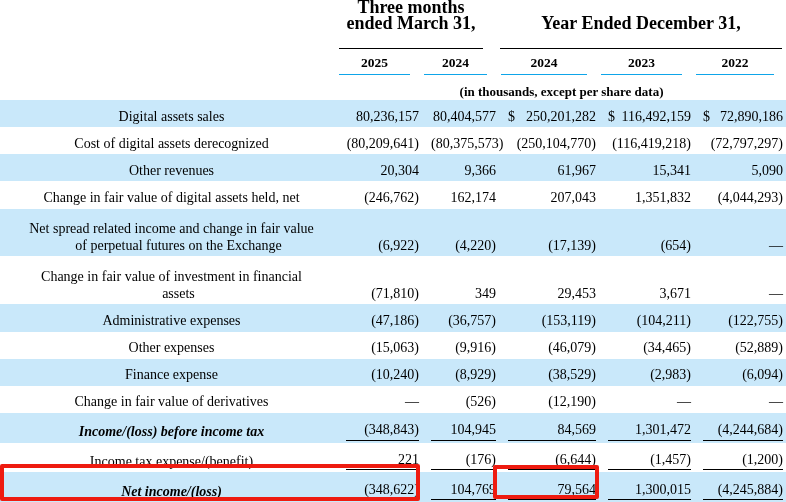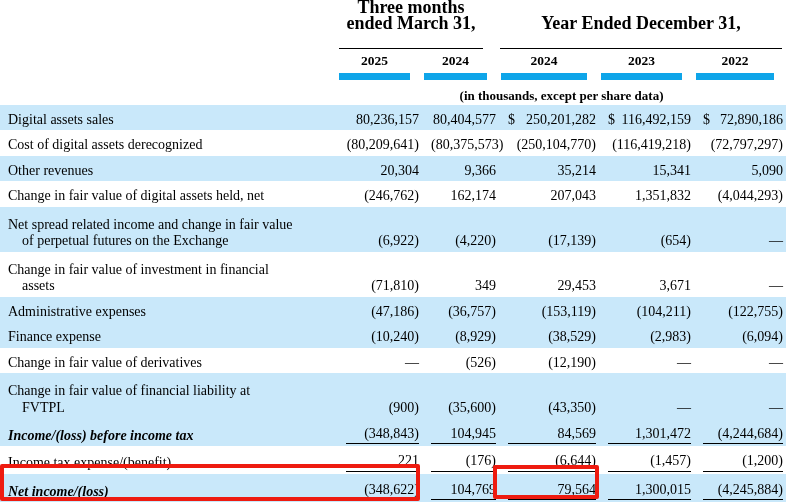--- a/index.html
+++ b/index.html
@@ -28,28 +28,28 @@
   tr.r-years{height:26px;}
   tr.r-note{height:25px;font-family:Liberation Serif, serif;}
   .grp-line{
     border-bottom:1px solid #000;
     padding-bottom:17px;
     font-size:18px;line-height:15.5px;
   }
   th.grp1 .grp-line{margin:0 16px 0 2px;}
   th.grp2 .grp-line{margin:0 4px 0 1px;}
   .yr-line{
-    border-bottom:7px solid #0ea5e9;
+    border-bottom:1px solid #0ea5e9;
     margin:0 12px 0 2px;
     padding:4px 0 3px;
     font-size:13.5px;
   }
   .note-line{font-size:13px;padding-top:5px;}
   tbody td{padding:3px 0 2px;}
-  tbody td.label{text-align:left;padding-left:8px;padding-right:2px;margin-top:32px;}
+  tbody td.label{text-align:center;padding-left:8px;padding-right:2px;margin-top:32px;}
   tbody td.label .cont{padding-left:14px;}
   tbody td.num{text-align:right;}
   td.num .cellin{margin:0 3px 0 9px;}
   .dollar{float:left;}
   tr.shade td{background:#c9e8fa;}
   tr.boldrow td.label{font-weight:bold;font-style:italic;}
   tr.rule td.num .cellin{border-bottom:1px solid #000;padding-bottom:1px;}
   .hl{
     position:absolute;
     border-style:solid;
@@ -154,21 +154,21 @@
           <td class="label">
             <div>Other revenues</div>
           </td>
           <td class="num">
             <div class="cellin">20,304</div>
           </td>
           <td class="num">
             <div class="cellin">9,366</div>
           </td>
           <td class="num">
-            <div class="cellin">35,214</div>
+            <div class="cellin">61,967</div>
           </td>
           <td class="num">
             <div class="cellin">15,341</div>
           </td>
           <td class="num">
             <div class="cellin">5,090</div>
           </td>
         </tr>
         <tr>
           <td class="label">
@@ -245,20 +245,40 @@
           <td class="num">
             <div class="cellin">(153,119)</div>
           </td>
           <td class="num">
             <div class="cellin">(104,211)</div>
           </td>
           <td class="num">
             <div class="cellin">(122,755)</div>
           </td>
         </tr>
+        <tr>
+          <td class="label">
+            <div>Other expenses</div>
+          </td>
+          <td class="num">
+            <div class="cellin">(15,063)</div>
+          </td>
+          <td class="num">
+            <div class="cellin">(9,916)</div>
+          </td>
+          <td class="num">
+            <div class="cellin">(46,079)</div>
+          </td>
+          <td class="num">
+            <div class="cellin">(34,465)</div>
+          </td>
+          <td class="num">
+            <div class="cellin">(52,889)</div>
+          </td>
+        </tr>
         <tr class="shade">
           <td class="label">
             <div>Finance expense</div>
           </td>
           <td class="num">
             <div class="cellin">(10,240)</div>
           </td>
           <td class="num">
             <div class="cellin">(8,929)</div>
           </td>
@@ -277,41 +297,20 @@
             <div>Change in fair value of derivatives</div>
           </td>
           <td class="num">
             <div class="cellin">—</div>
           </td>
           <td class="num">
             <div class="cellin">(526)</div>
           </td>
           <td class="num">
             <div class="cellin">(12,190)</div>
-          </td>
-          <td class="num">
-            <div class="cellin">—</div>
-          </td>
-          <td class="num">
-            <div class="cellin">—</div>
-          </td>
-        </tr>
-        <tr class="shade">
-          <td class="label">
-            <div>Change in fair value of financial liability at</div>
-            <div class="cont">FVTPL</div>
-          </td>
-          <td class="num">
-            <div class="cellin">(900)</div>
-          </td>
-          <td class="num">
-            <div class="cellin">(35,600)</div>
-          </td>
-          <td class="num">
-            <div class="cellin">(43,350)</div>
           </td>
           <td class="num">
             <div class="cellin">—</div>
           </td>
           <td class="num">
             <div class="cellin">—</div>
           </td>
         </tr>
         <tr class="shade boldrow rule">
           <td class="label">

